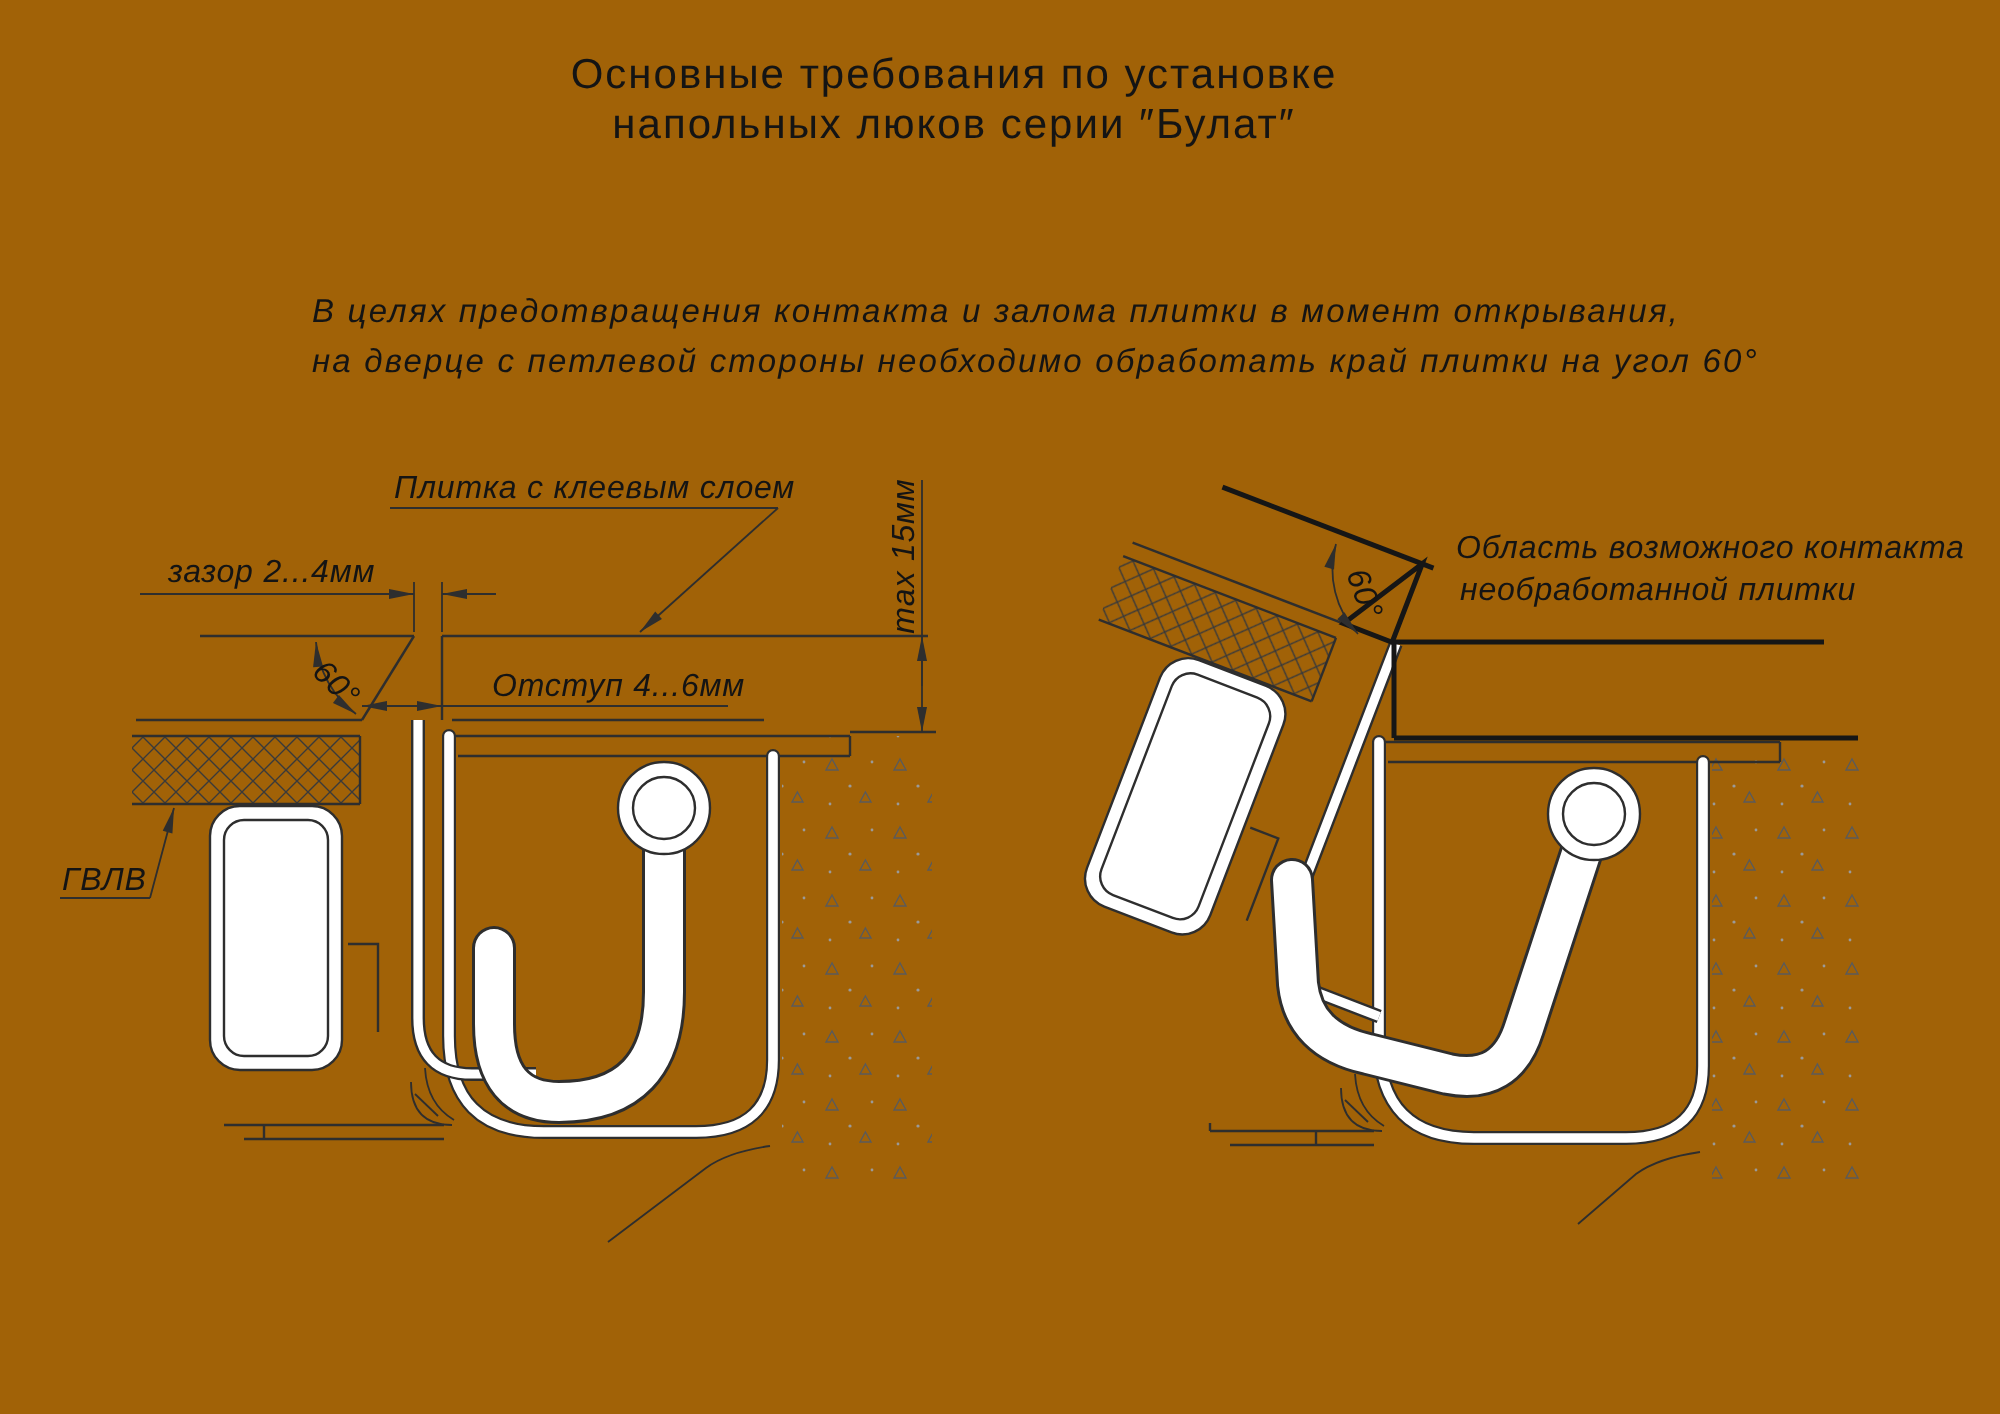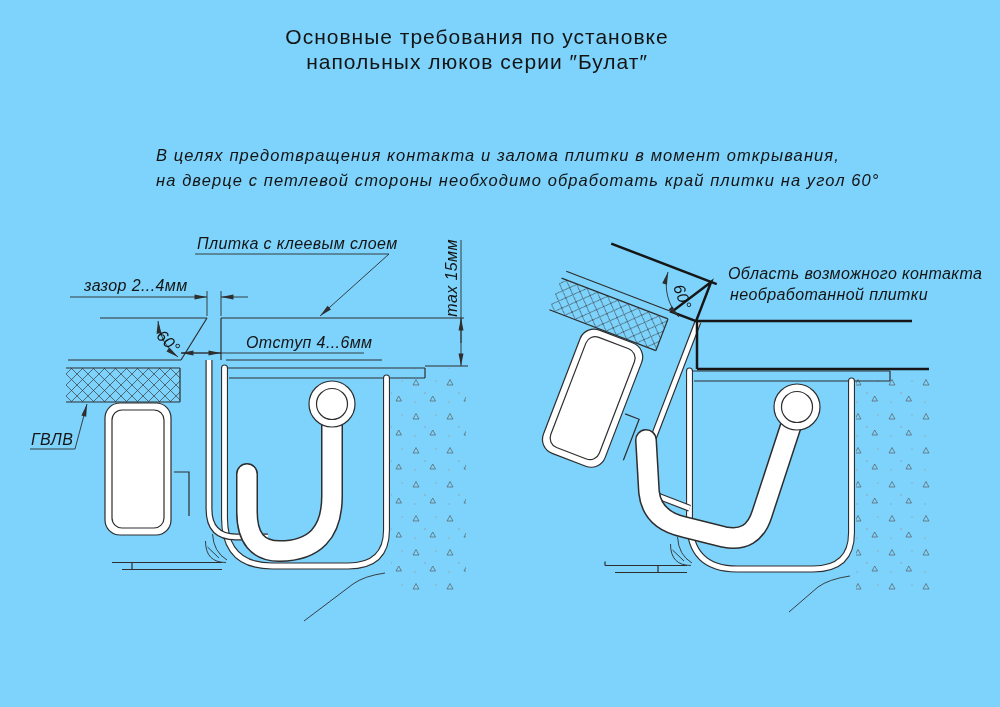--- a/index.html
+++ b/index.html
@@ -1,16 +1,16 @@
 <!DOCTYPE html>
 <html><head>
 <meta charset="utf-8">
 <style>
   html,body{margin:0;padding:0;background:#fff;}
-  .page{position:relative;width:1000px;height:707px;background:#7dd3fc;overflow:hidden;}
+  .page{position:relative;width:1000px;height:707px;background:#a16207;overflow:hidden;}
   svg{position:absolute;left:0;top:0;}
   text{font-family:"Liberation Sans",sans-serif;fill:#141414;}
   .title-txt{font-size:21px;letter-spacing:1px;}
   .intro-txt{font-style:italic;font-size:16.5px;letter-spacing:1.1px;}
   .lbl{font-style:italic;font-size:16px;letter-spacing:.4px;}
   .thin{stroke:#2e2e2e;stroke-width:1.2;fill:none;}
   .hair{stroke:#2e2e2e;stroke-width:0.9;fill:none;}
   .thick{stroke:#161616;stroke-width:2.5;fill:none;}
   .dim{stroke:#2e2e2e;stroke-width:0.9;fill:none;}
   .tube-o{stroke:#2e2e2e;fill:none;stroke-linecap:round;stroke-linejoin:round;}

